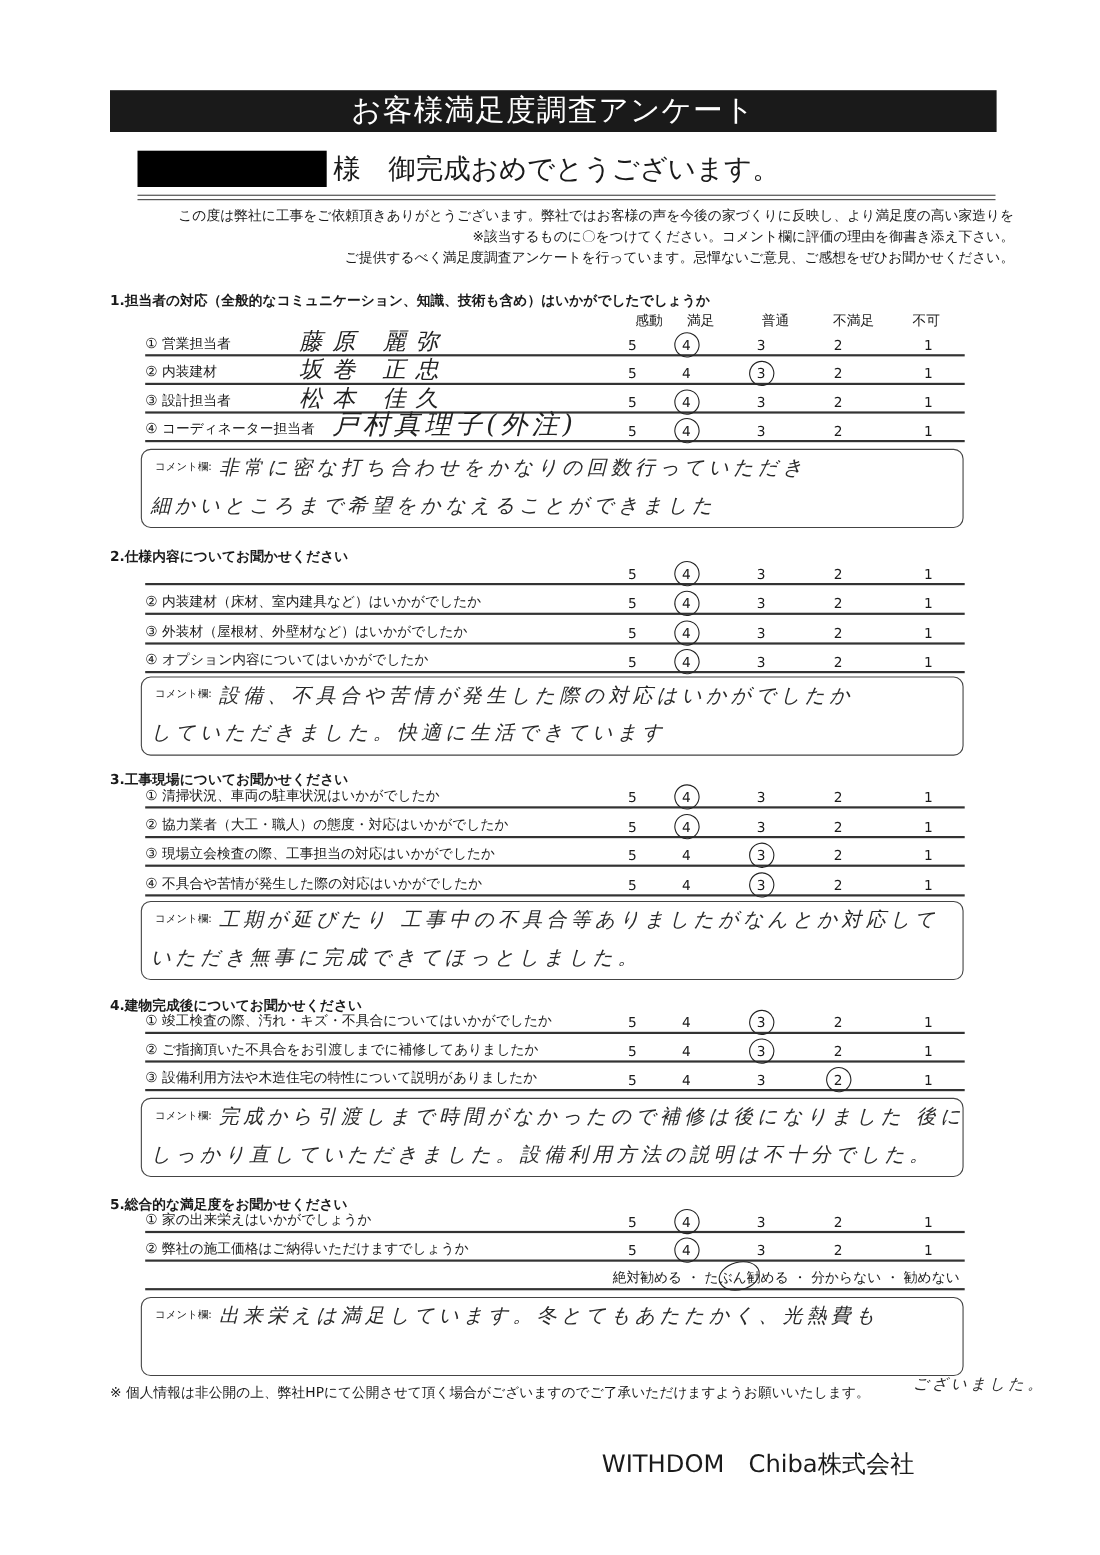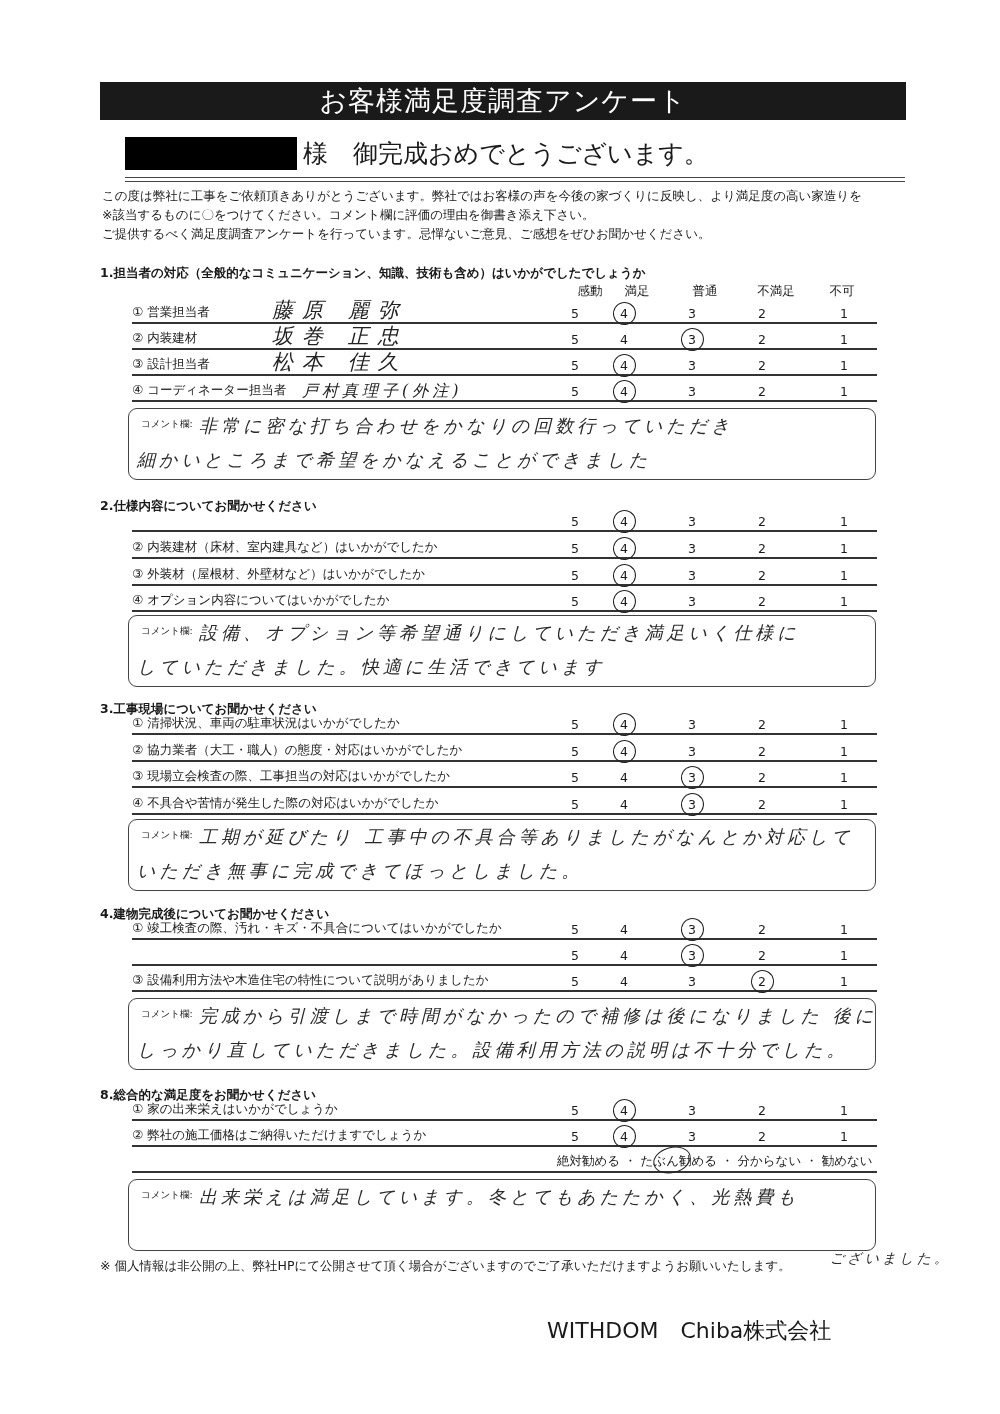--- a/index.html
+++ b/index.html
@@ -7,21 +7,21 @@
          font-family:"DejaVu Sans", "Liberation Sans", sans-serif; color:#1a1a1a; }
   .title-bar { position:absolute; left:100px; top:82px; width:806px; height:38px;
                background:#1a1a1a; color:#fff; text-align:center; font-size:27px;
                line-height:38px; letter-spacing:1px; }
   .greet { position:absolute; left:125px; top:133px; width:780px; height:42px; }
   .redact { position:absolute; left:0; top:4px; width:172px; height:33px; background:#000; }
   .greet-text { position:absolute; left:178px; top:0; font-size:25px; line-height:42px; white-space:nowrap; }
   .greet-line { position:absolute; left:0; top:44px; width:780px; height:3px;
                 border-top:1px solid #444; border-bottom:1px solid #444; }
   .intro { position:absolute; left:102px; top:186px; width:820px; font-size:12.5px; line-height:19px; }
-  .intro p { margin:0; white-space:nowrap; }
+  .intro p { margin:0; white-space:nowrap;text-align:right; }
   .sec-title { position:absolute; left:100px; font-size:12.5px; font-weight:bold; white-space:nowrap; }
   .scale-head { position:absolute; top:283px; font-size:12.5px; text-align:center; width:60px; }
   .row { position:absolute; left:132px; width:745px; height:22px; border-bottom:2px solid #333; }
   .row .lbl { position:absolute; left:0; bottom:1px; font-size:12.5px; white-space:nowrap; }
   .row .hw { position:absolute; bottom:-2px; font-family:"DejaVu Serif", serif; font-size:21px;
              font-style:italic; letter-spacing:9px; white-space:nowrap; color:#222; }
   .row .n { position:absolute; bottom:1px; font-size:12.5px; width:30px; text-align:center; }
   .row .n.sel::before { content:""; position:absolute; left:4px; top:-4px; width:21px; height:21px;
              border:1.5px solid #222; border-radius:50%; transform:rotate(-12deg); }
   .row .opts { position:absolute; left:425px; bottom:1px; font-size:12.5px; white-space:nowrap; }
@@ -86,21 +86,21 @@
   <span class="lbl">③  設計担当者</span>
   <span class="hw" style="left:140px">松本 佳久</span>
   <span class="n" style="left:428px">5</span>
   <span class="n sel" style="left:477px">4</span>
   <span class="n" style="left:545px">3</span>
   <span class="n" style="left:615px">2</span>
   <span class="n" style="left:697px">1</span>
 </div>
 <div class="row" style="top:378px">
   <span class="lbl">④  コーディネーター担当者</span>
-  <span class="hw" style="left:170px;font-size:16px;letter-spacing:4px">戸村真理子(外注)</span>
+  <span class="hw" style="left:170px;font-size:24px;letter-spacing:4px">戸村真理子(外注)</span>
   <span class="n" style="left:428px">5</span>
   <span class="n sel" style="left:477px">4</span>
   <span class="n" style="left:545px">3</span>
   <span class="n" style="left:615px">2</span>
   <span class="n" style="left:697px">1</span>
 </div>
 <div class="comment" style="top:408px;height:70px">
   <span class="cl">コメント欄:</span>
   <div class="ct">
     <span>非常に密な打ち合わせをかなりの回数行っていただき</span>
@@ -136,21 +136,21 @@
   <span class="lbl">④  オプション内容についてはいかがでしたか</span>
   <span class="n" style="left:428px">5</span>
   <span class="n sel" style="left:477px">4</span>
   <span class="n" style="left:545px">3</span>
   <span class="n" style="left:615px">2</span>
   <span class="n" style="left:697px">1</span>
 </div>
 <div class="comment" style="top:615px;height:70px">
   <span class="cl">コメント欄:</span>
   <div class="ct">
-    <span>設備、オプション等希望通りにしていただき満足いく仕様に</span>
+    <span>設備、不具合や苦情が発生した際の対応はいかがでしたか</span>
     <span>していただきました。快適に生活できています</span>
   </div>
 </div>
 
 <div class="sec-title" style="top:701px">3.工事現場についてお聞かせください</div>
 <div class="row" style="top:711px">
   <span class="lbl">①  清掃状況、車両の駐車状況はいかがでしたか</span>
   <span class="n" style="left:428px">5</span>
   <span class="n sel" style="left:477px">4</span>
   <span class="n" style="left:545px">3</span>
@@ -192,20 +192,21 @@
 <div class="sec-title" style="top:906px">4.建物完成後についてお聞かせください</div>
 <div class="row" style="top:916px">
   <span class="lbl">①  竣工検査の際、汚れ・キズ・不具合についてはいかがでしたか</span>
   <span class="n" style="left:428px">5</span>
   <span class="n" style="left:477px">4</span>
   <span class="n sel" style="left:545px">3</span>
   <span class="n" style="left:615px">2</span>
   <span class="n" style="left:697px">1</span>
 </div>
 <div class="row" style="top:942px">
+  <span class="lbl">②  ご指摘頂いた不具合をお引渡しまでに補修してありましたか</span>
   <span class="n" style="left:428px">5</span>
   <span class="n" style="left:477px">4</span>
   <span class="n sel" style="left:545px">3</span>
   <span class="n" style="left:615px">2</span>
   <span class="n" style="left:697px">1</span>
 </div>
 <div class="row" style="top:968px">
   <span class="lbl">③  設備利用方法や木造住宅の特性について説明がありましたか</span>
   <span class="n" style="left:428px">5</span>
   <span class="n" style="left:477px">4</span>
@@ -214,21 +215,21 @@
   <span class="n" style="left:697px">1</span>
 </div>
 <div class="comment" style="top:998px;height:70px">
   <span class="cl">コメント欄:</span>
   <div class="ct">
     <span>完成から引渡しまで時間がなかったので補修は後になりました 後に</span>
     <span>しっかり直していただきました。設備利用方法の説明は不十分でした。</span>
   </div>
 </div>
 
-<div class="sec-title" style="top:1087px">8.総合的な満足度をお聞かせください</div>
+<div class="sec-title" style="top:1087px">5.総合的な満足度をお聞かせください</div>
 <div class="row" style="top:1097px">
   <span class="lbl">①  家の出来栄えはいかがでしょうか</span>
   <span class="n" style="left:428px">5</span>
   <span class="n sel" style="left:477px">4</span>
   <span class="n" style="left:545px">3</span>
   <span class="n" style="left:615px">2</span>
   <span class="n" style="left:697px">1</span>
 </div>
 <div class="row" style="top:1123px">
   <span class="lbl">②  弊社の施工価格はご納得いただけますでしょうか</span>

